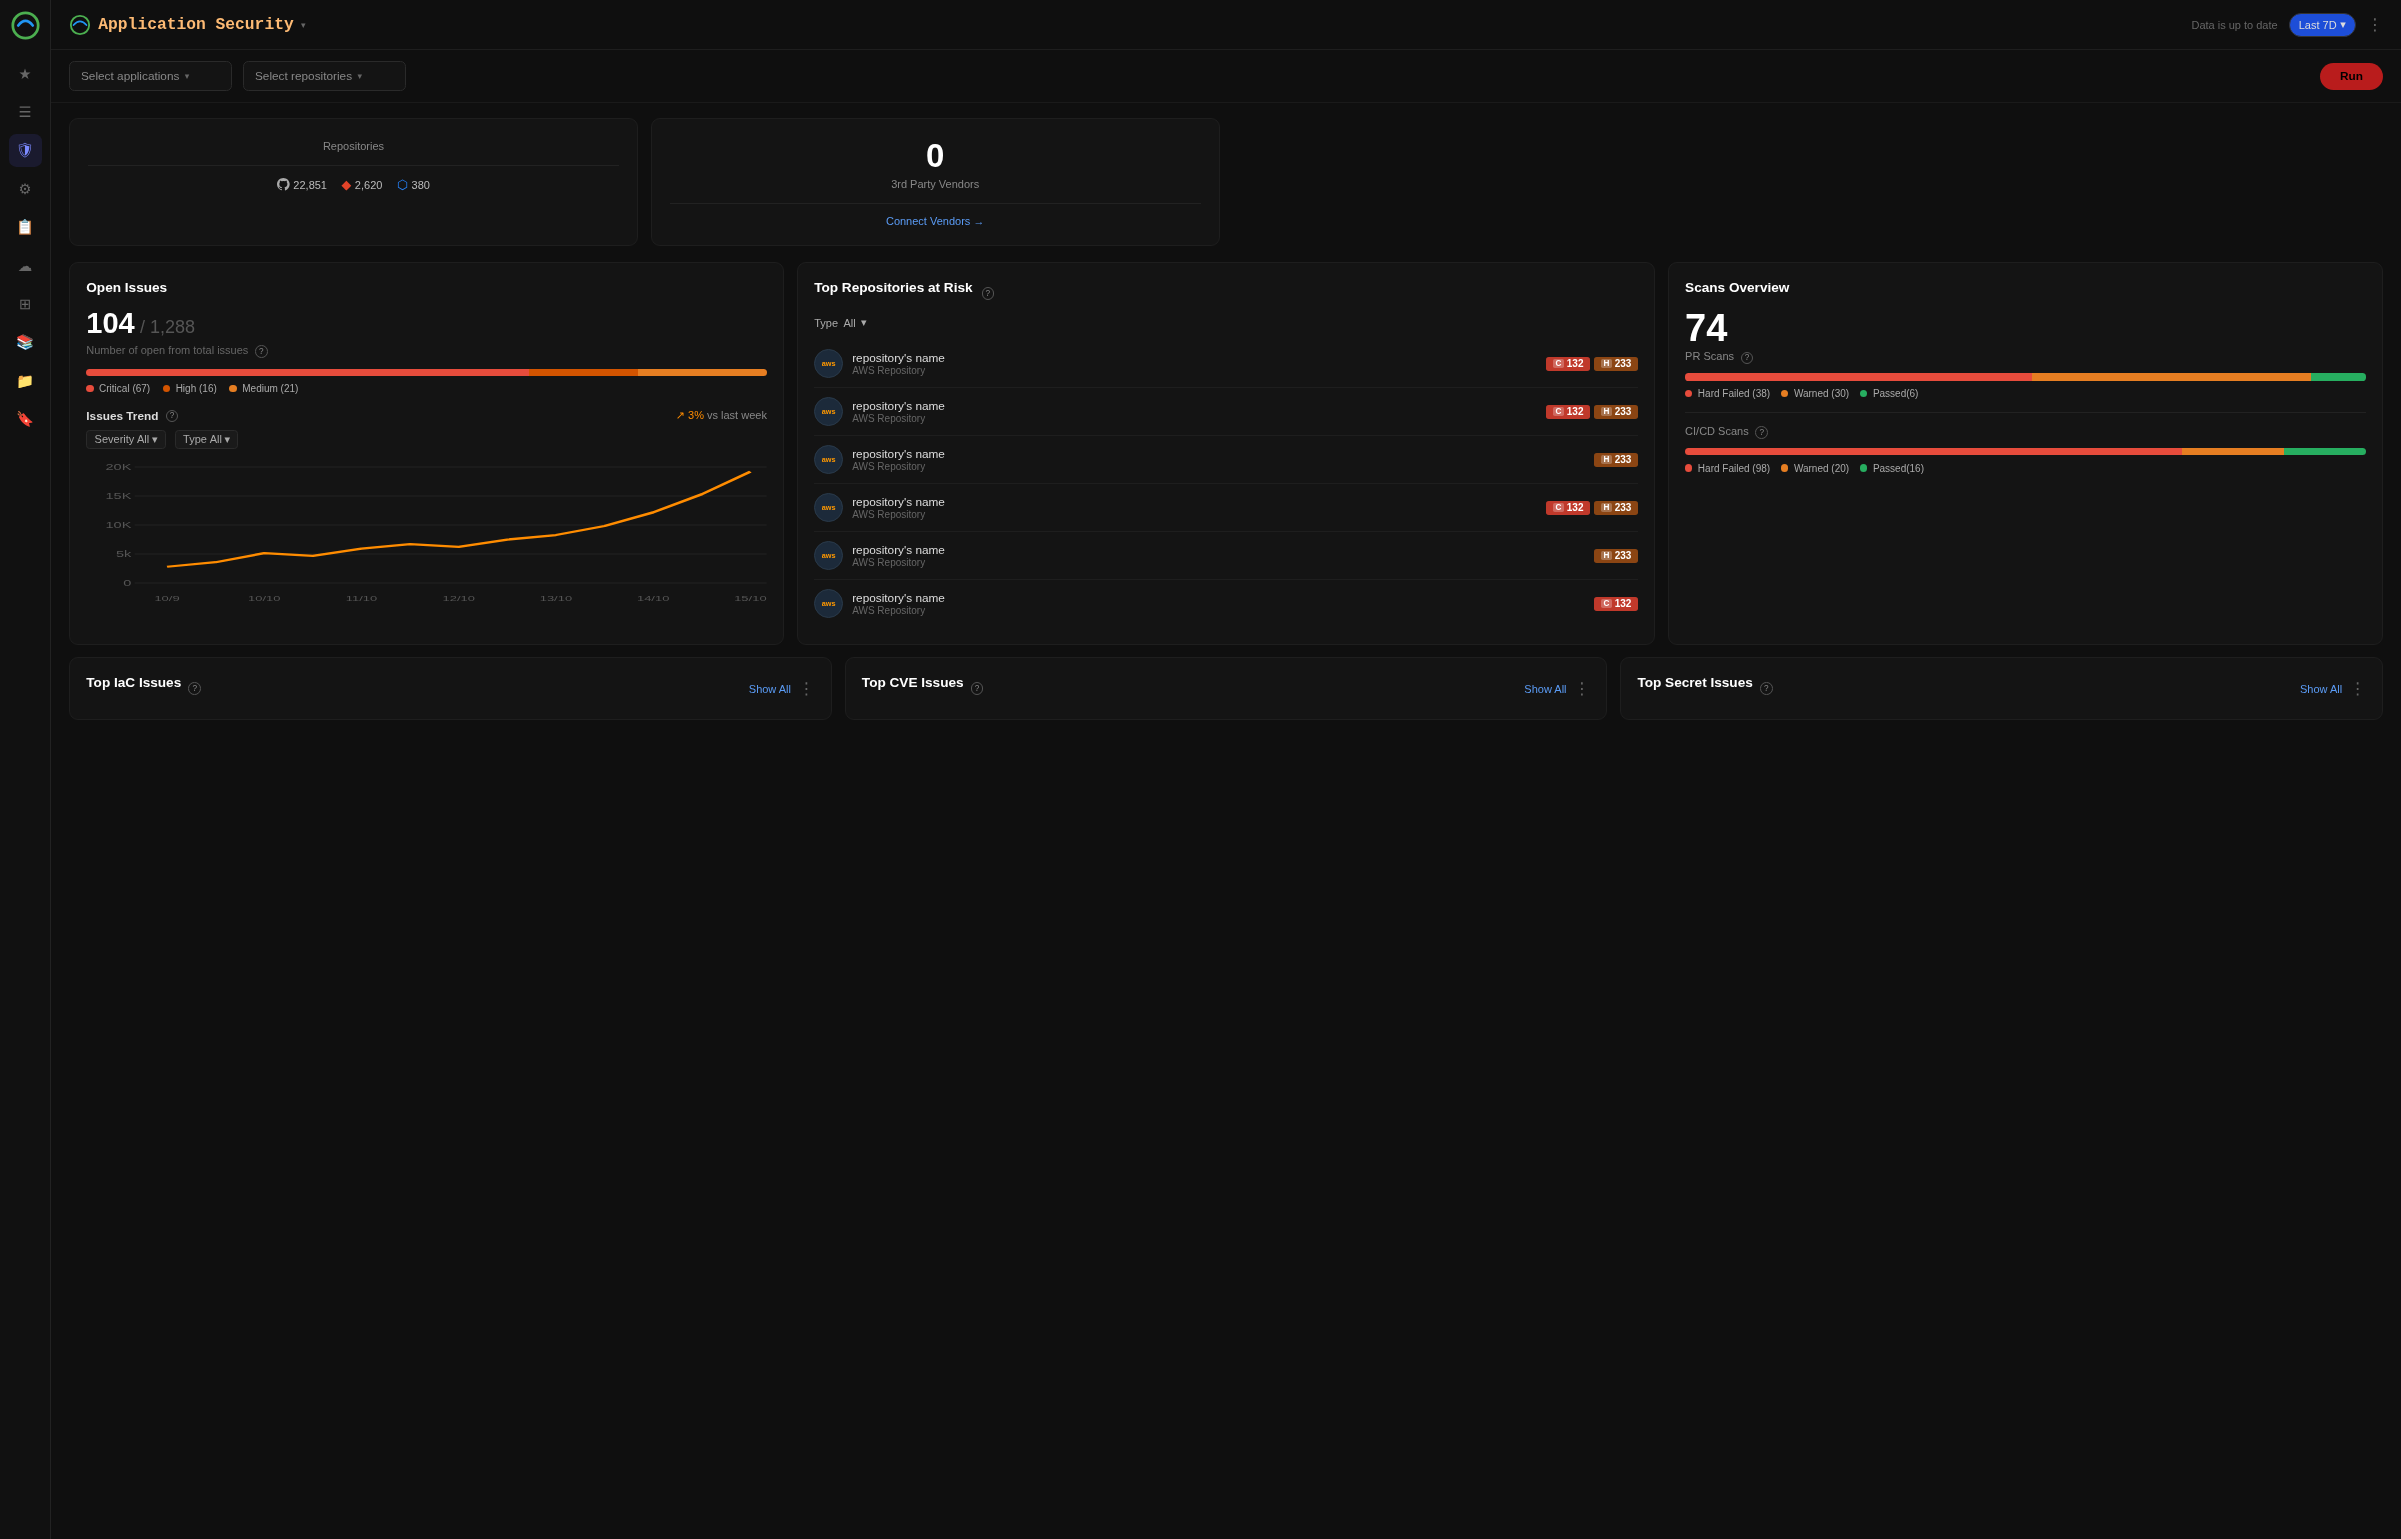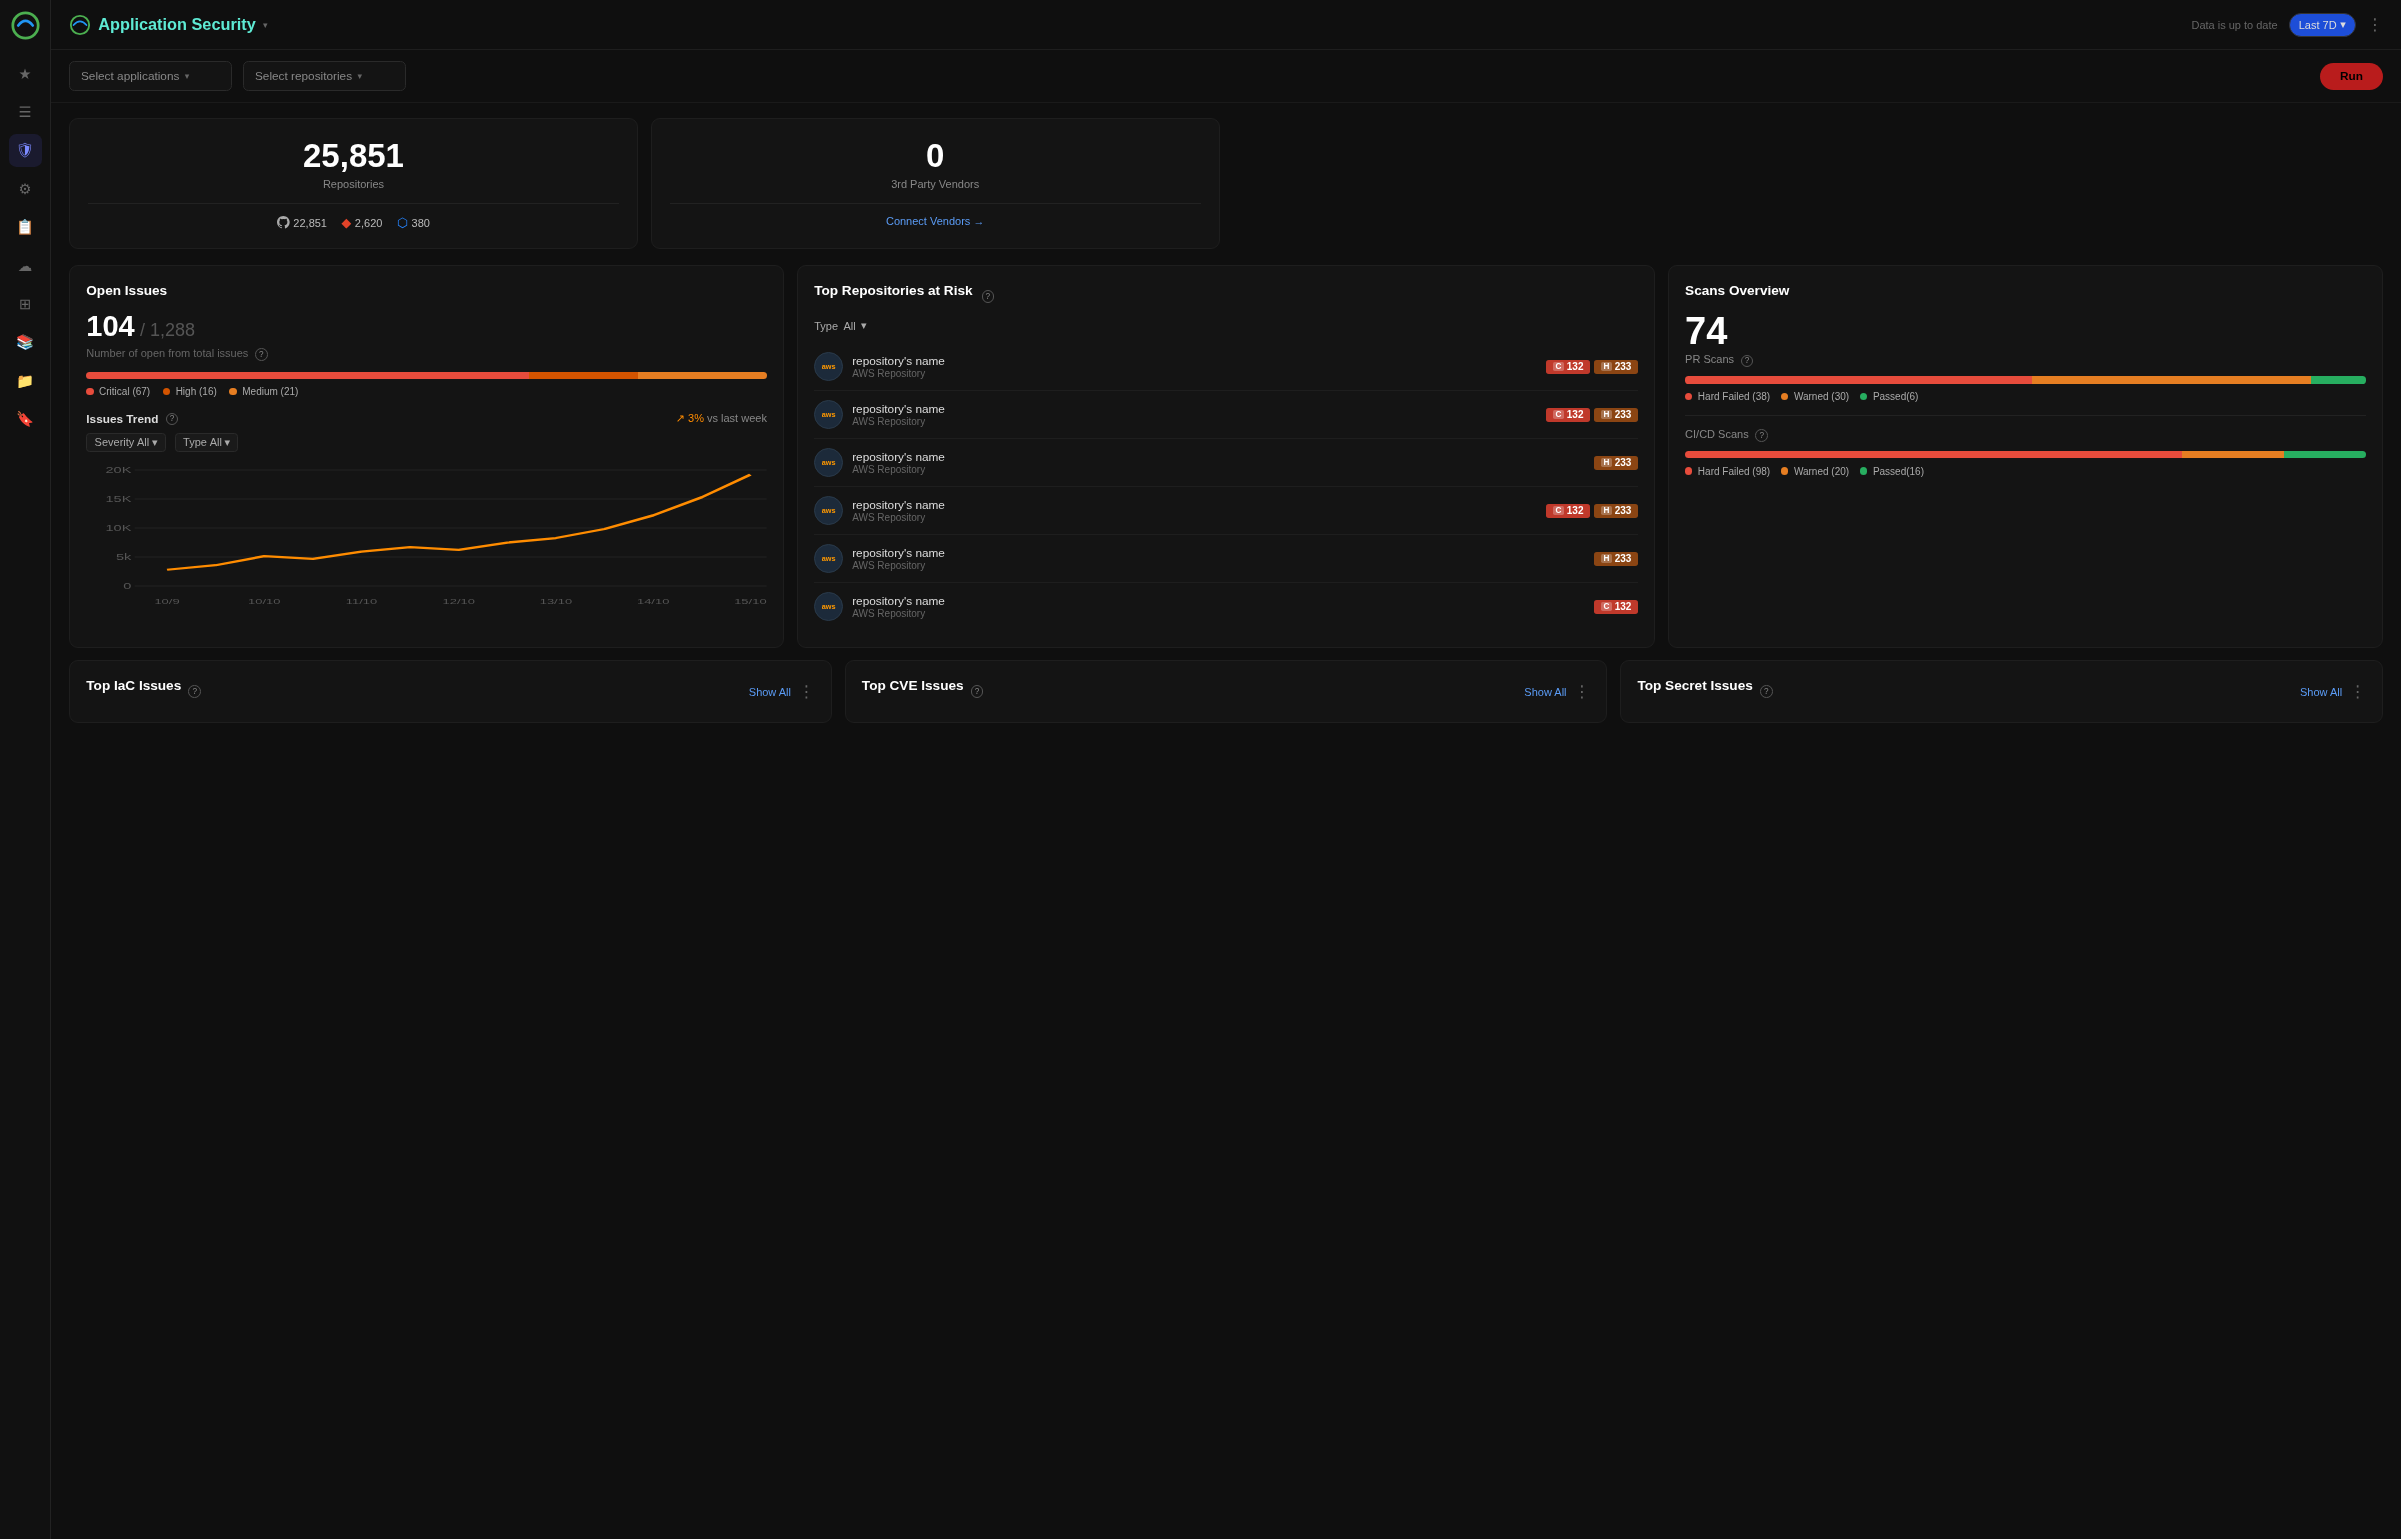--- a/index.html
+++ b/index.html
@@ -55,21 +55,22 @@
       background: #0f0f0f;
     }
     .topbar-left {
       display: flex;
       align-items: center;
       gap: 7.3px;
     }
     .app-title {
       font-size: 16.3px;
       font-weight: 600;
-      color: #5eead4;
+      color: #fdba74;
+      font-family: Liberation Mono, monospace;
     }
     .topbar-right {
       display: flex;
       align-items: center;
       gap: 11px;
     }
     .data-status {
       font-size: 11px;
       color: #666;
     }
@@ -474,21 +475,20 @@
     </div>
     <button class="run-btn">Run</button>
   </div>
 
   <div class="content">
 
     <div class="stat-cards">
 
 
       <div class="stat-card">
-        <div class="stat-card-number">25,851</div>
         <div class="stat-card-label">Repositories</div>
         <hr class="stat-card-divider">
         <div class="stat-card-repos">
           <span>
             <svg width="12.7" height="12.7" viewBox="0 0 24 24" fill="#aaa">
                 <path d="M12 0C5.37 0 0 5.37 0 12c0 5.3 3.44 9.8 8.2 11.38.6.11.82-.26.82-.58v-2.03c-3.34.73-4.04-1.61-4.04-1.61-.54-1.37-1.33-1.73-1.33-1.73-1.09-.74.08-.73.08-.73 1.2.09 1.84 1.24 1.84 1.24 1.07 1.83 2.8 1.3 3.49 1 .11-.78.42-1.3.76-1.6-2.67-.3-5.47-1.33-5.47-5.93 0-1.31.47-2.38 1.24-3.22-.12-.3-.54-1.52.12-3.18 0 0 1.01-.32 3.3 1.23a11.5 11.5 0 013-.4c1.02 0 2.04.14 3 .4 2.28-1.55 3.29-1.23 3.29-1.23.66 1.66.24 2.88.12 3.18.77.84 1.24 1.91 1.24 3.22 0 4.61-2.81 5.63-5.48 5.92.43.37.81 1.1.81 2.22v3.29c0 .32.22.7.83.58C20.57 21.8 24 17.3 24 12c0-6.63-5.37-12-12-12z"></path>
               </svg>
             <span>22,851</span>
           </span>
           <span>

